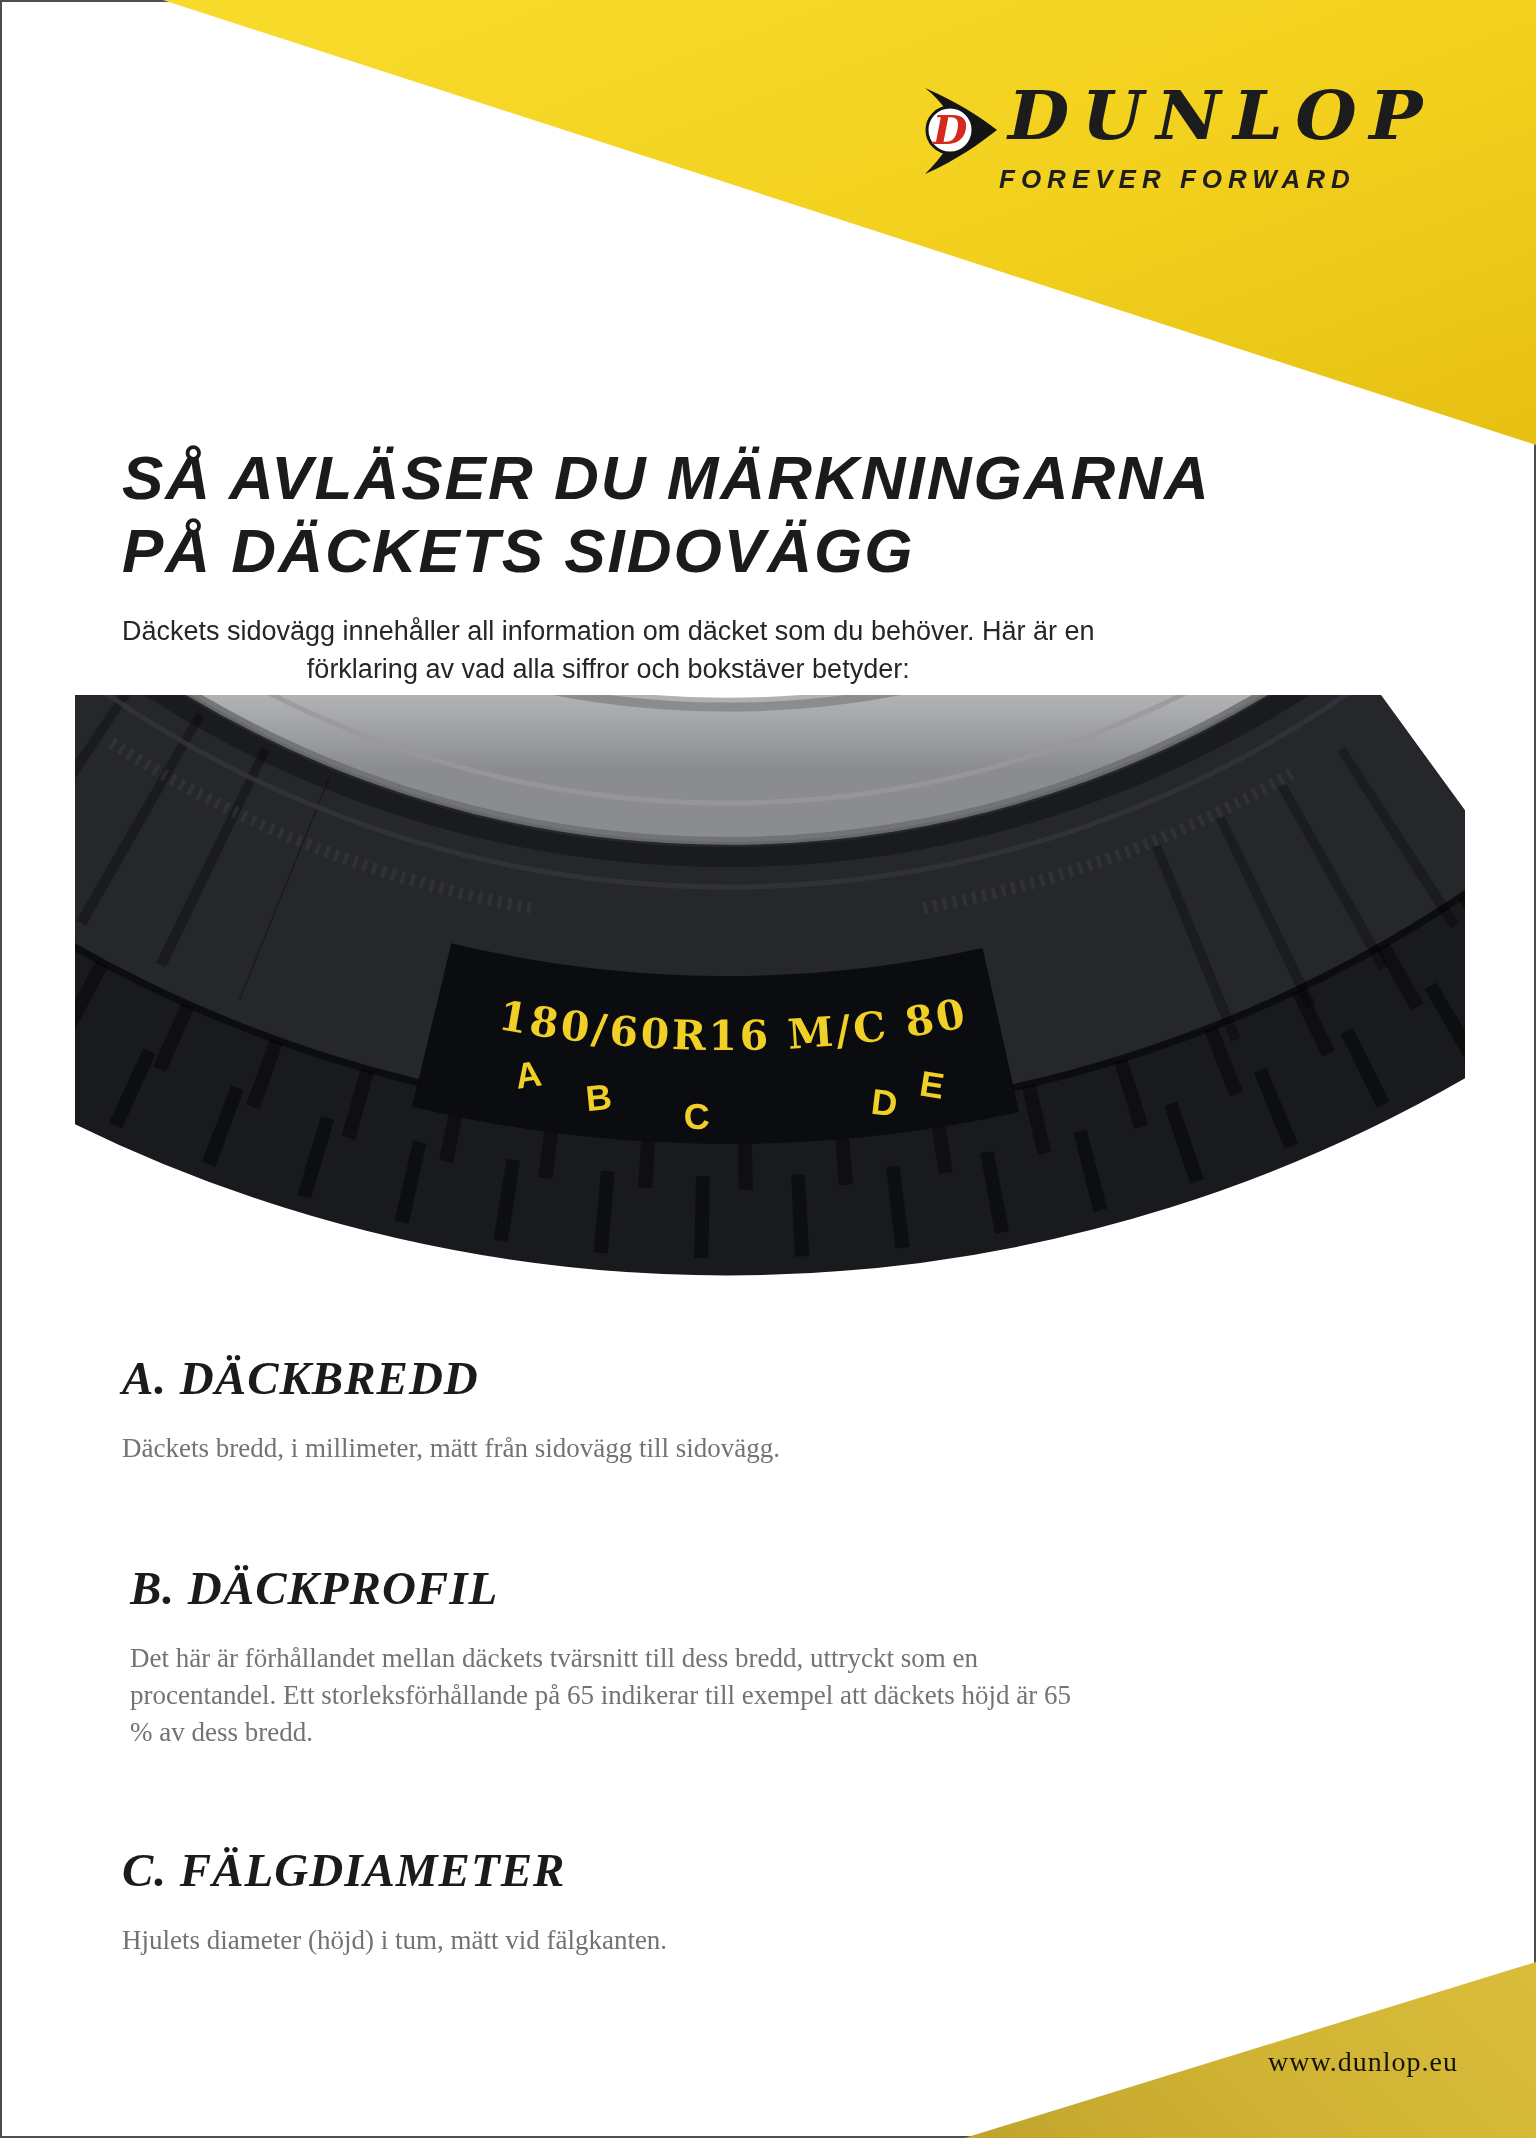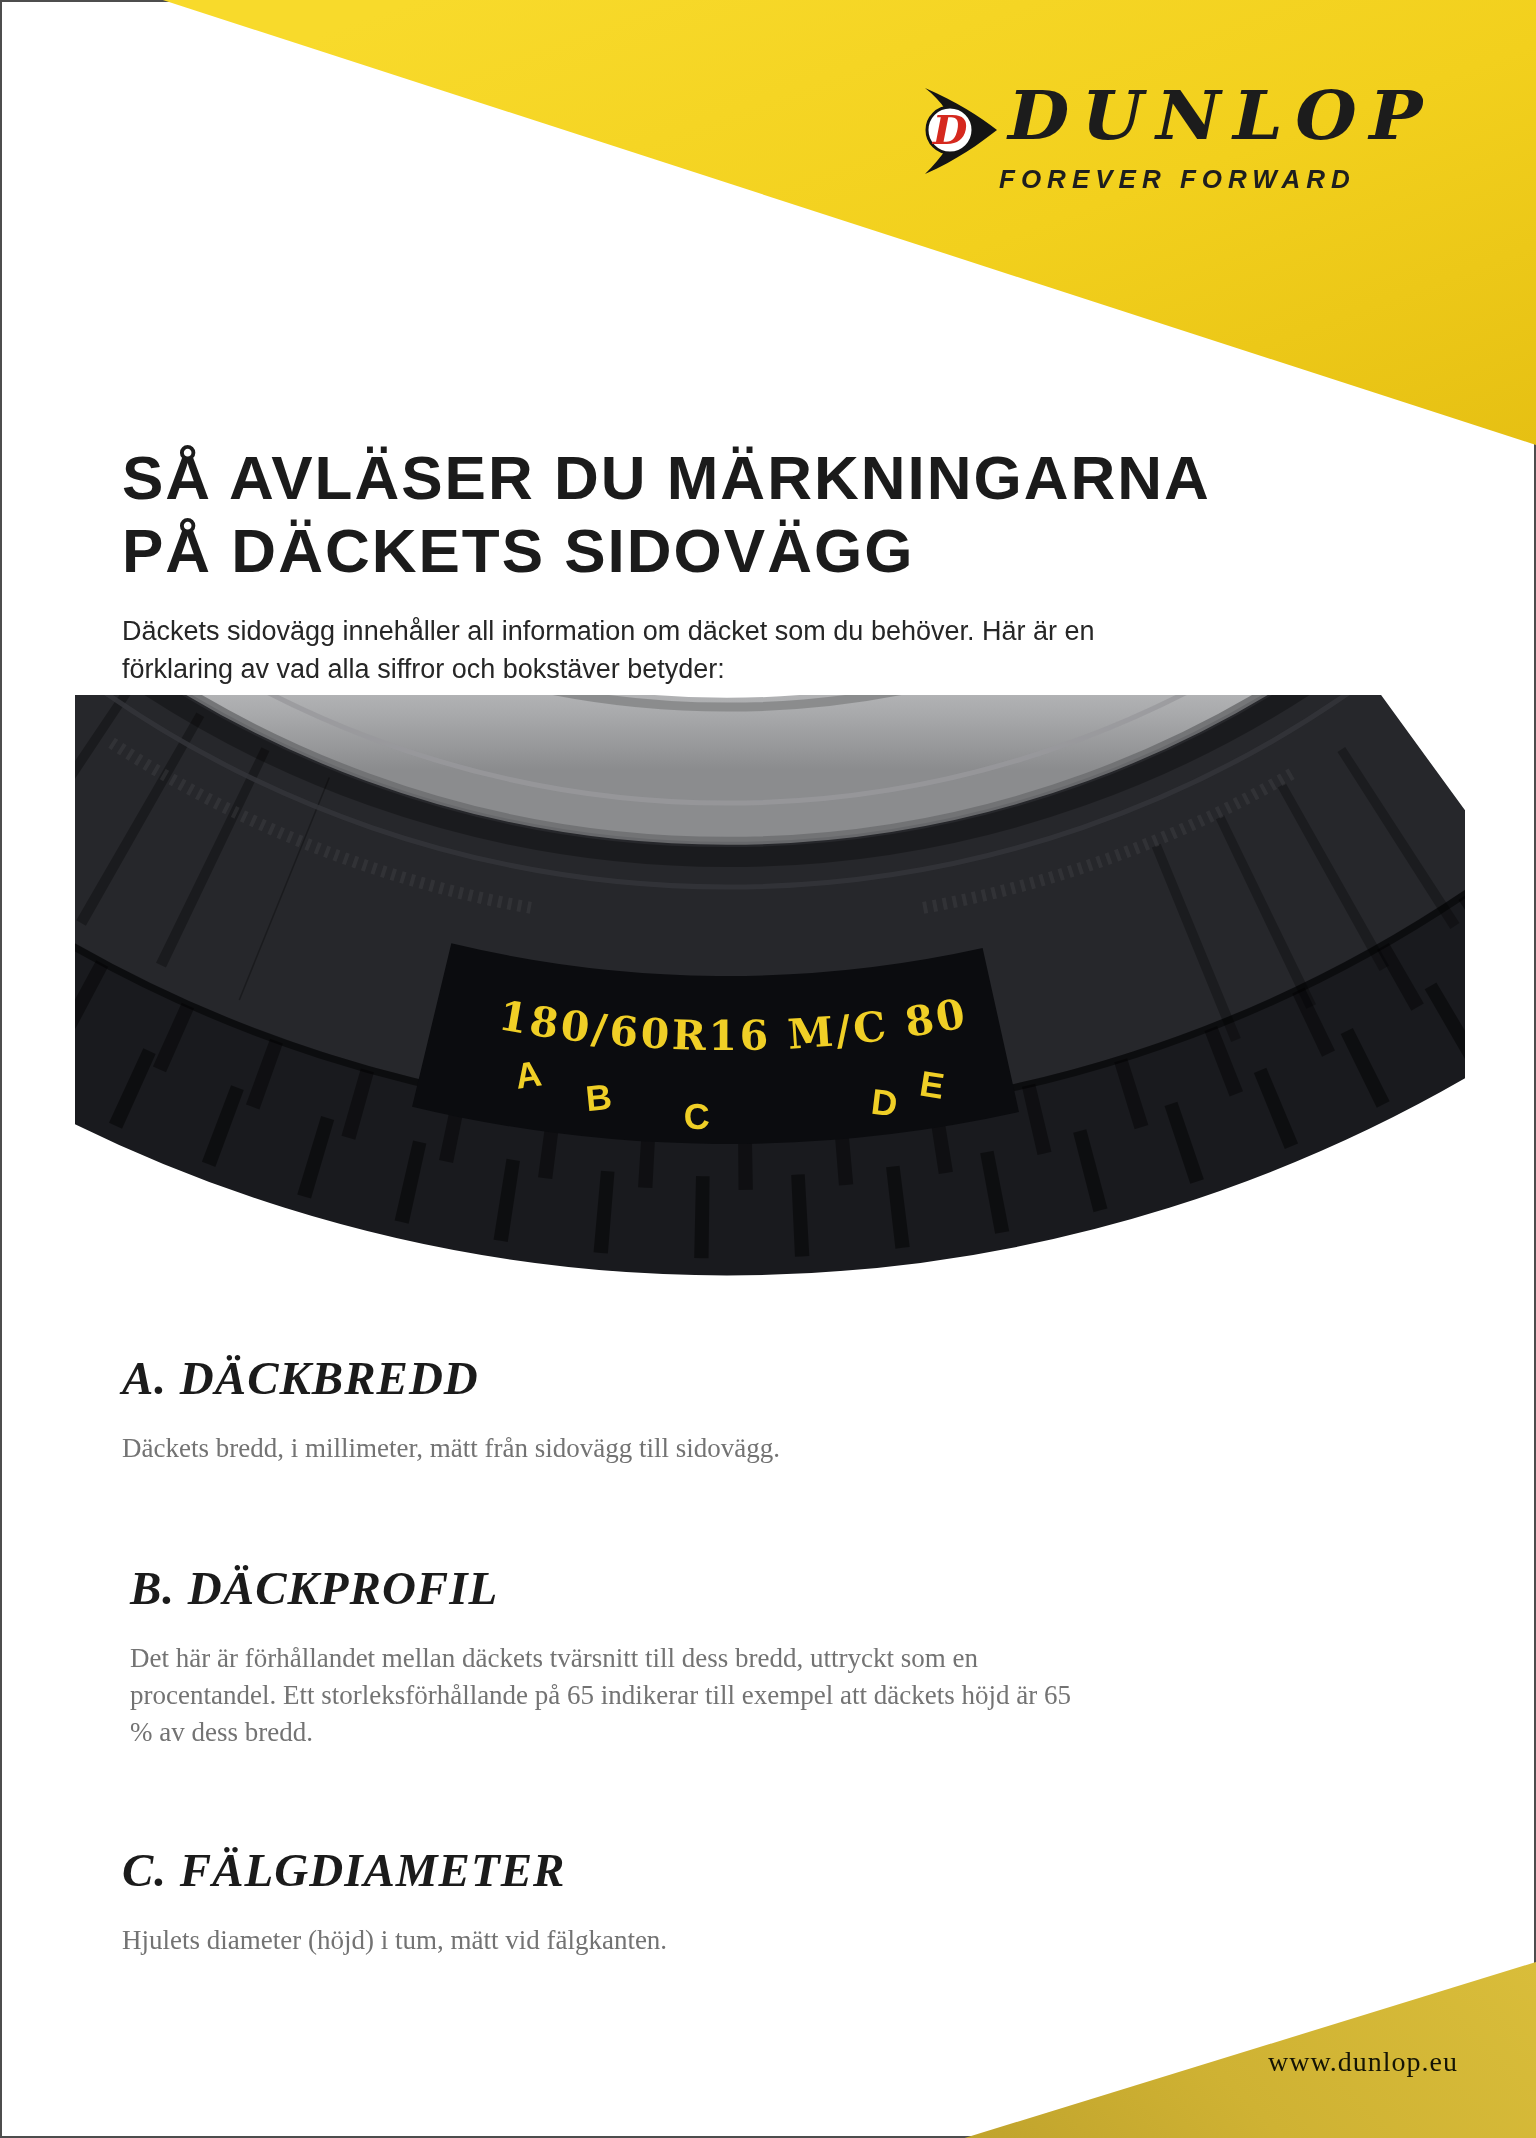--- a/index.html
+++ b/index.html
@@ -24,26 +24,26 @@
     transform:scaleX(1.04);transform-origin:left center;white-space:nowrap;
   }
   .tagline{
     position:absolute;left:76px;top:78px;
     font-weight:bold;font-style:italic;font-size:26px;letter-spacing:6px;
     color:#1e1e1e;white-space:nowrap;text-align:center;
   }
   
   .h1{
     position:absolute;left:122px;top:441px;
-    font-weight:bold;font-size:62px;line-height:73px;
+    font-weight:bold;font-style:italic;font-size:62px;line-height:73px;
     letter-spacing:2px;color:#1b1b1b;white-space:nowrap;
   }
   .intro{
     position:absolute;left:122px;top:612px;
-    font-size:27px;line-height:38px;color:#262626;white-space:nowrap;
+    font-size:27px;line-height:38px;color:#262626;white-space:nowrap;text-align:center;
   }
   
   .tire-figure{position:absolute;left:75px;top:695px;width:1390px;height:585px;}
   
   .section{position:absolute;left:122px;white-space:nowrap;font-family:Liberation Serif, serif;}
   .sec-a{top:1352px;} .sec-b{top:1562px;margin-left:8px;} .sec-c{top:1844px;}
   .section h2{
     margin:0;font-weight:bold;font-style:italic;font-size:47px;
     letter-spacing:1px;color:#1b1b1b;line-height:52px;
   }

